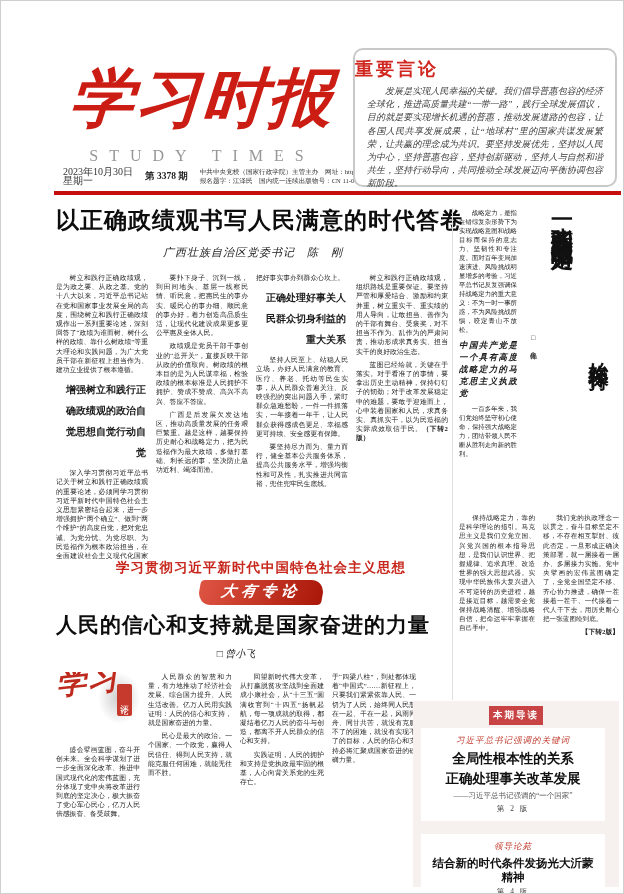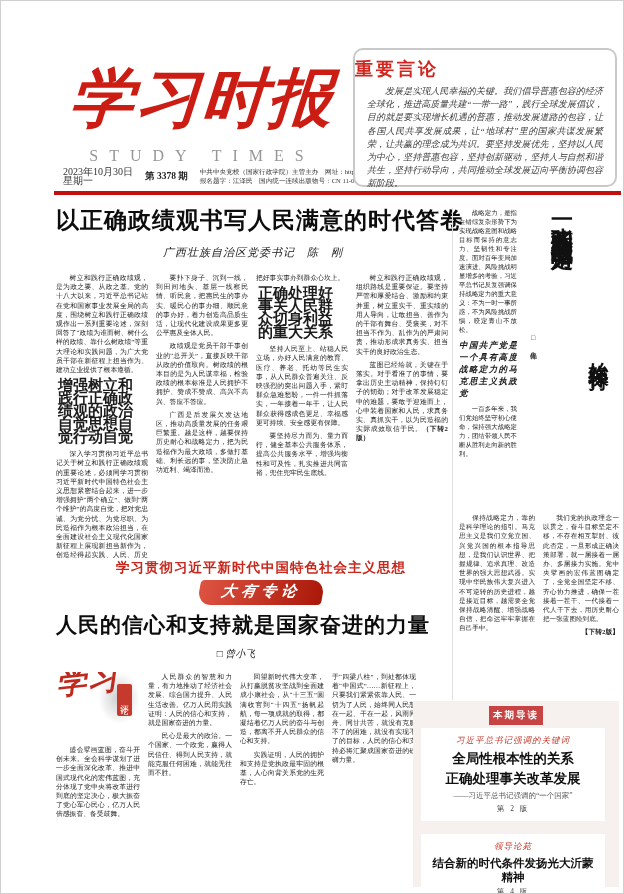--- a/index.html
+++ b/index.html
@@ -24,21 +24,21 @@
              border:2px solid #c9c9c9;border-radius:10px;background:#fff;box-sizing:border-box;}
   .quote-title{margin-top:7px;color:#d0261f;font-size:18px;
                font-weight:bold;letter-spacing:3px;}
   .quote-body{margin:4px 12px 0 12px;font-size:9px;line-height:13.2px;font-style:italic;
               text-align:justify;text-indent:2em;color:#3a3a3a;}
   
   .cols{display:flex;gap:8px;}
   .col{overflow:hidden;font-size:6.8px;line-height:9.2px;text-align:justify;color:#1c1c1c;}
   .col p{margin:0 0 4px 0;text-indent:2em;}
   .col p.noindent{text-indent:0;}
-  .colsub{font-size:15px;line-height:13px;font-weight:bold;text-align:left;margin:5px 2px;}
+  .colsub{font-size:10px;line-height:21px;font-weight:bold;text-align:right;margin:5px 2px;}
   .jump{font-weight:bold;}
   
   .main-article{position:absolute;left:55px;top:205px;width:394px;}
   .main-headline{font-size:23px;font-weight:bold;text-align:center;letter-spacing:1px;
                  line-height:30px;color:#0d0d0d;white-space:nowrap;}
   .main-byline{margin-top:9px;text-align:center;font-size:11px;font-style:italic;
                letter-spacing:1px;color:#222;}
   .main-article .cols{margin-top:13px;height:287px;}
   .main-article .col{flex:0 0 92px;}
   .divider-v{position:absolute;left:451px;top:207px;width:1px;height:492px;background:#e0e0e0;}

